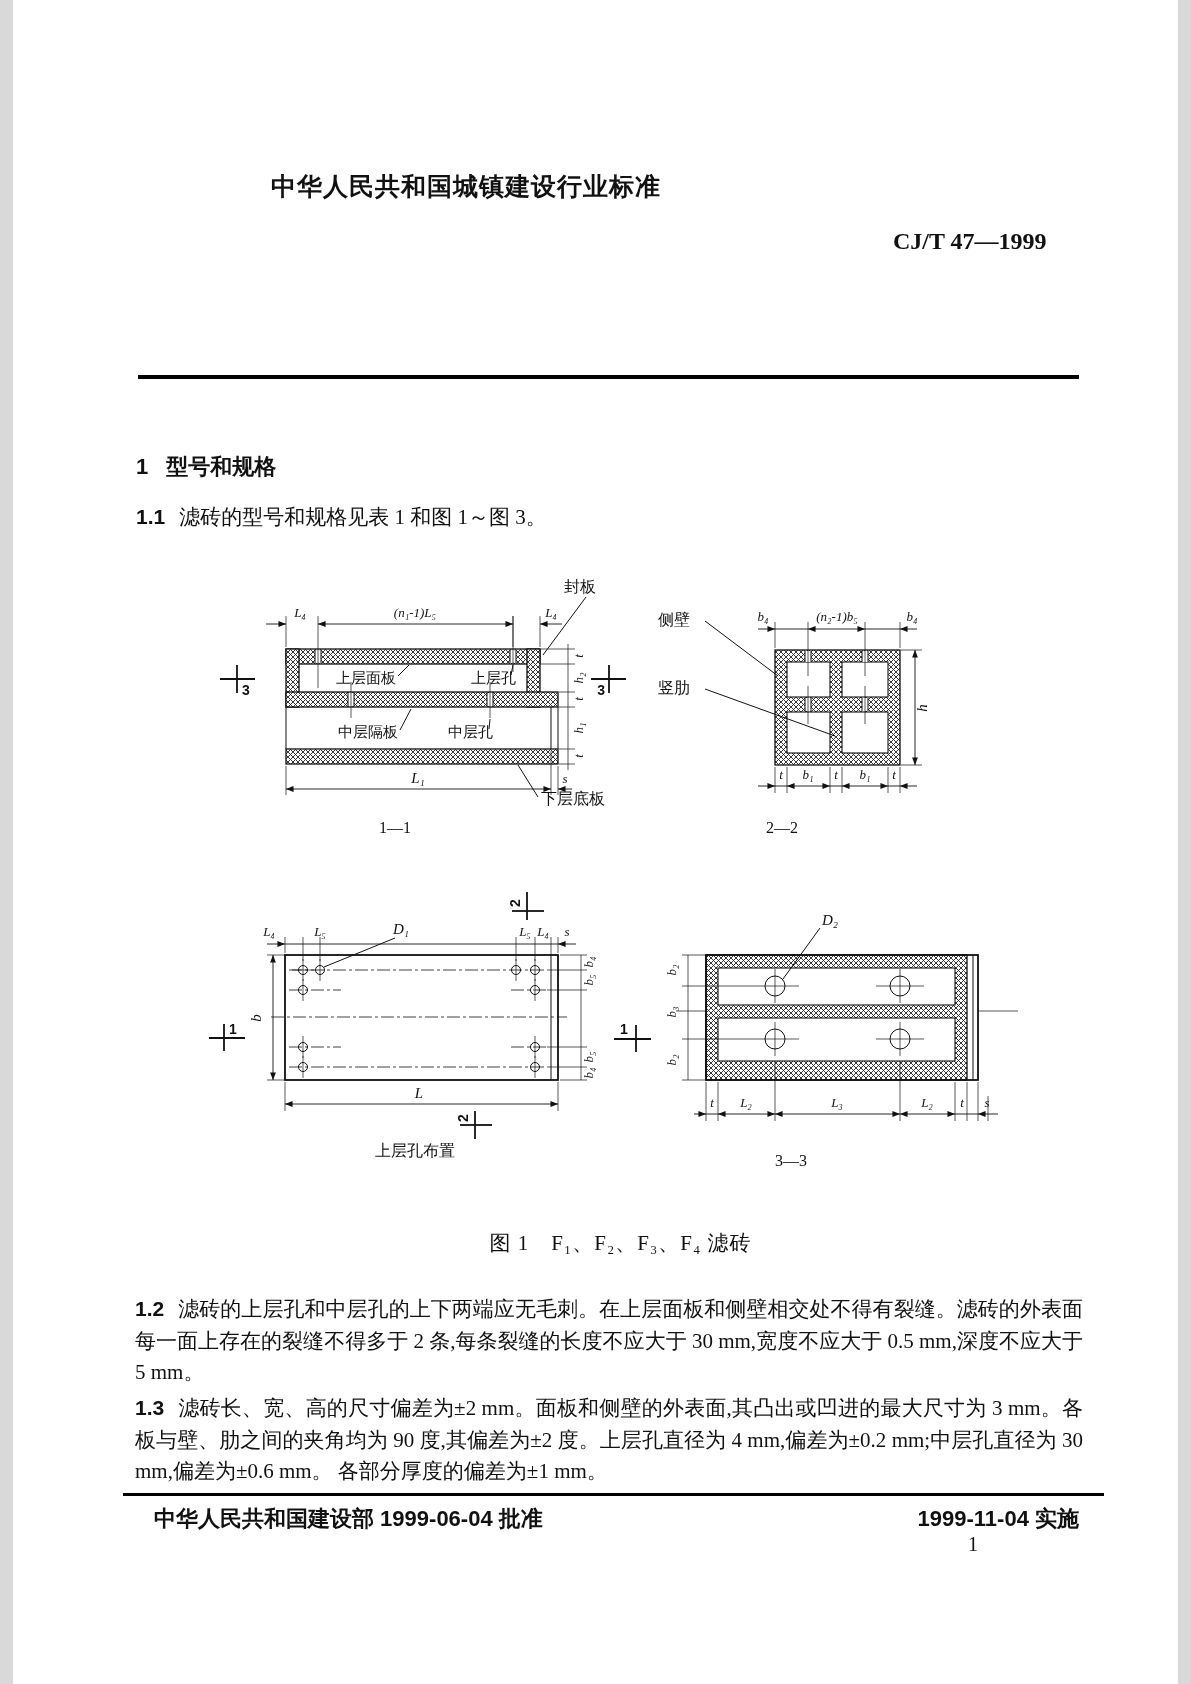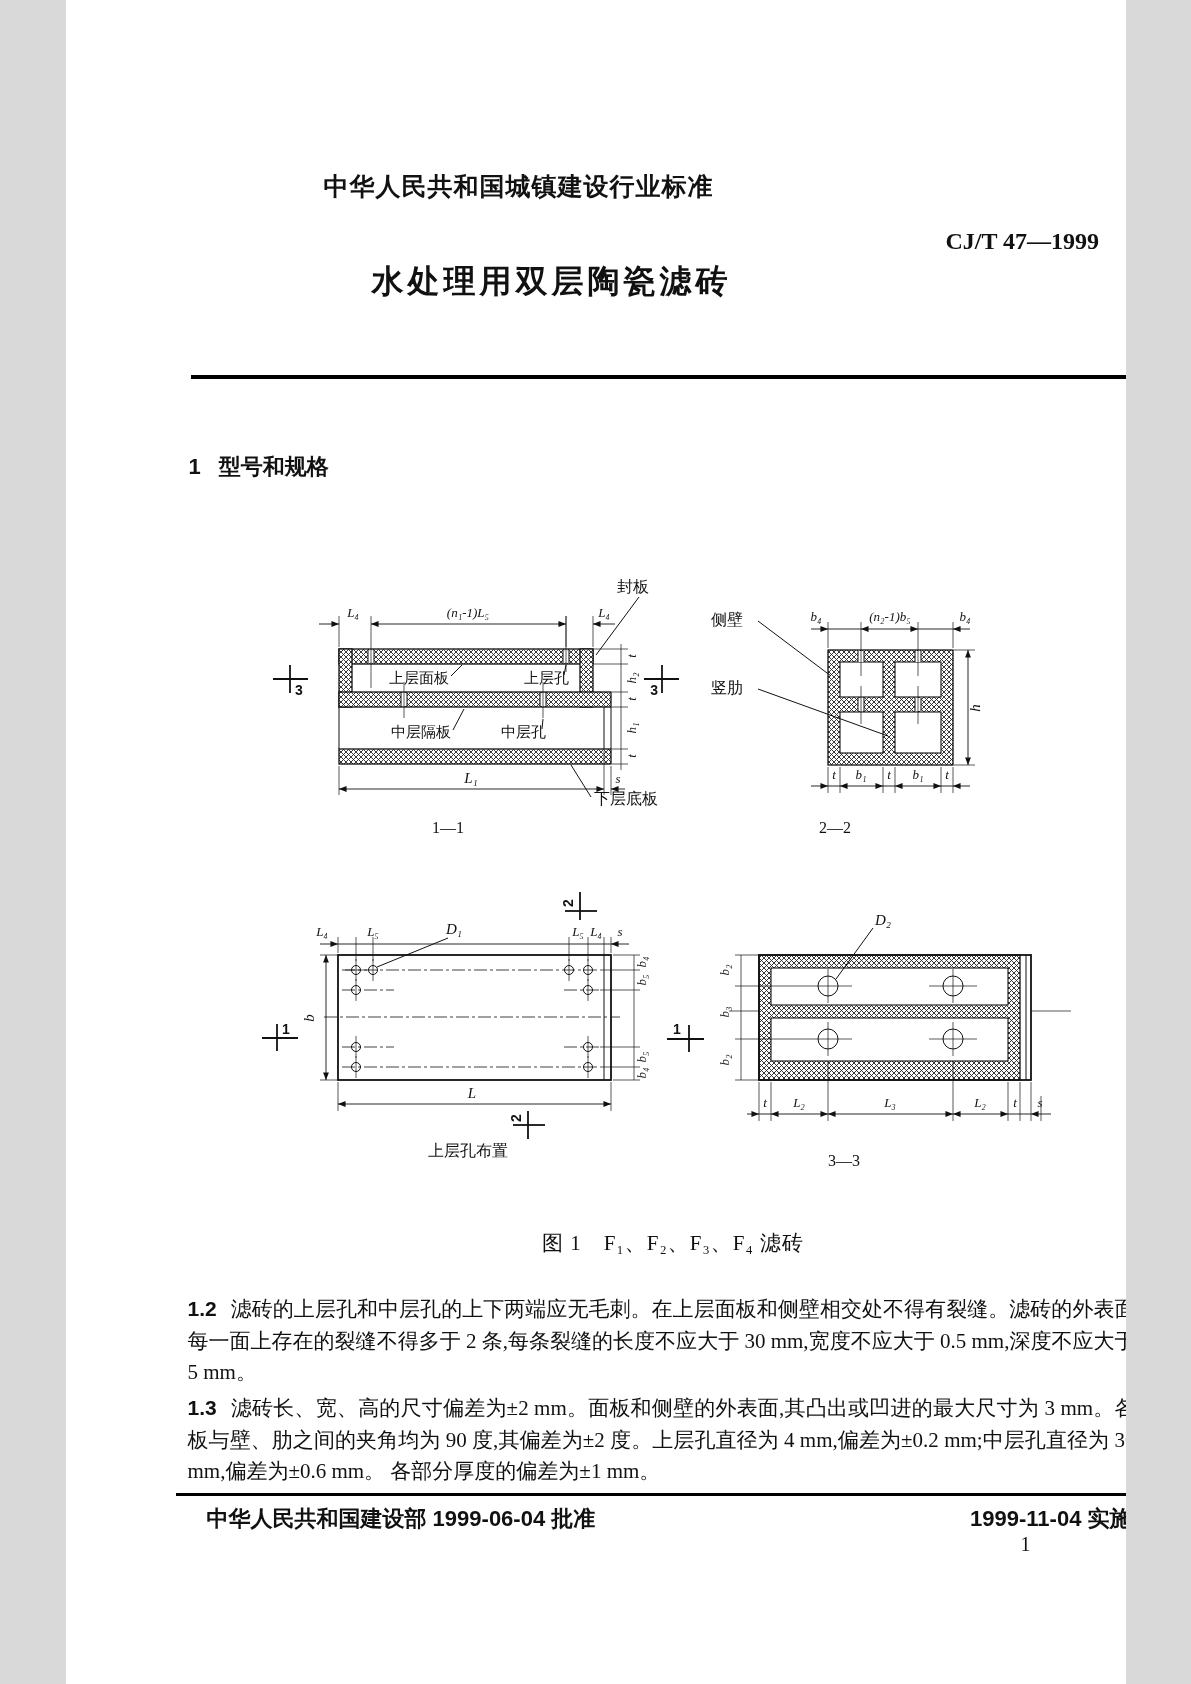--- a/index.html
+++ b/index.html
@@ -1,16 +1,16 @@
 <!DOCTYPE html>
 <html><head>
 <meta charset="utf-8">
 <style>
   html,body {margin:0; padding:0; background:#d9d9d9;}
-  .page {position:relative; width:1060px; height:1684px; background:#ffffff;
+  .page {position:relative; width:1165px; height:1684px; background:#ffffff;
          font-family:"Liberation Serif","DejaVu Serif",serif; color:#111; overflow:hidden; margin:0 auto;}
   .abs {position:absolute;}
   .hdr {font-weight:bold; font-size:25px; letter-spacing:1px; font-family:"Liberation Sans","DejaVu Sans",sans-serif;}
   .stdno {font-weight:bold; font-size:24px; font-family:"Liberation Serif","DejaVu Serif",serif;}
   .doctitle {font-weight:bold; font-size:32px; letter-spacing:4px; font-family:"Liberation Sans","DejaVu Sans",sans-serif;}
   .rule {background:#000;}
   .bodyt {font-size:21px; line-height:31.5px; text-align:justify;}
   .scopet {font-size:21px; line-height:32px; text-indent:42px;}
   .secnum {font-family:"Liberation Sans","DejaVu Sans",sans-serif; font-weight:bold; margin-right:18px;}
   .sechead {font-family:"Liberation Sans","DejaVu Sans",sans-serif; font-weight:bold; font-size:22px;}
@@ -47,28 +47,30 @@
     <marker id="arr" viewBox="0 0 10 10" refX="9.3" refY="5" markerWidth="9" markerHeight="9" orient="auto-start-reverse">
       <path d="M0 1.4L9.3 5L0 8.6Z" fill="#111"></path>
     </marker>
   </defs>
 </svg>
 
 <div class="page">
 
   <div class="abs hdr" style="left:258px; top:170px;">中华人民共和国城镇建设行业标准</div>
   <div class="abs stdno" style="left:880px; top:228px;">CJ/T 47—1999</div>
-  <div class="abs doctitle" style="left:306px; top:260px;">水处理用双层陶瓷滤砖</div>
   <div class="abs rule" style="left:125px; top:375px; width:941px; height:4px;"></div>
 
 
   <div class="abs sechead" style="left:123px; top:452px;">
     <span class="secnum">1</span><span>型号和规格</span>
   </div>
 
+  <div class="abs bodyt" style="left:123px; top:501px; width:900px;">
+    <span class="cnum">1.1</span><span>滤砖的型号和规格见表 1 和图 1～图 3。</span>
+  </div>
 
   <svg class="abs" style="left:195px; top:552px;" width="430" height="292" viewBox="0 0 430 292">
     <g>
       <rect class="hat" x="78" y="97" width="254" height="15"></rect>
       <rect class="hat" x="78" y="97" width="13" height="58"></rect>
       <rect class="hat" x="319" y="97" width="13" height="58"></rect>
       <rect class="hat" x="78" y="140" width="272" height="15"></rect>
       <rect class="hat" x="78" y="197" width="272" height="15"></rect>
       <line class="s" x1="78" y1="155" x2="78" y2="197"></line>
       <line class="s" x1="343" y1="155" x2="343" y2="197"></line>

